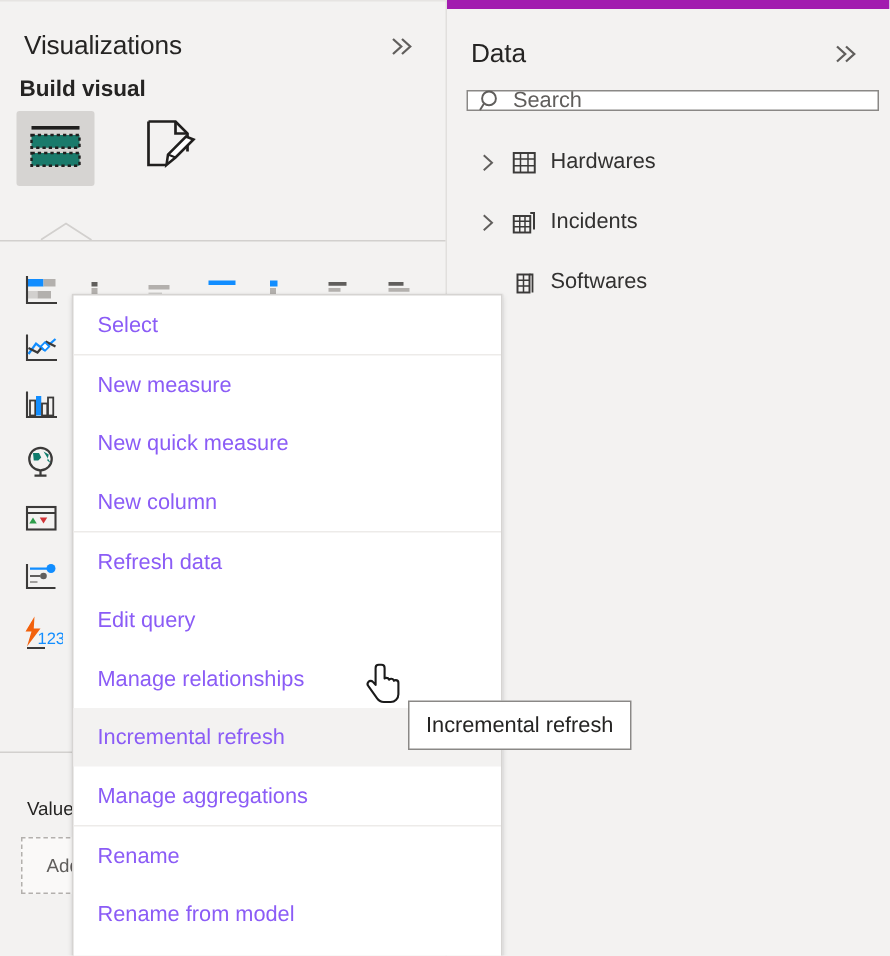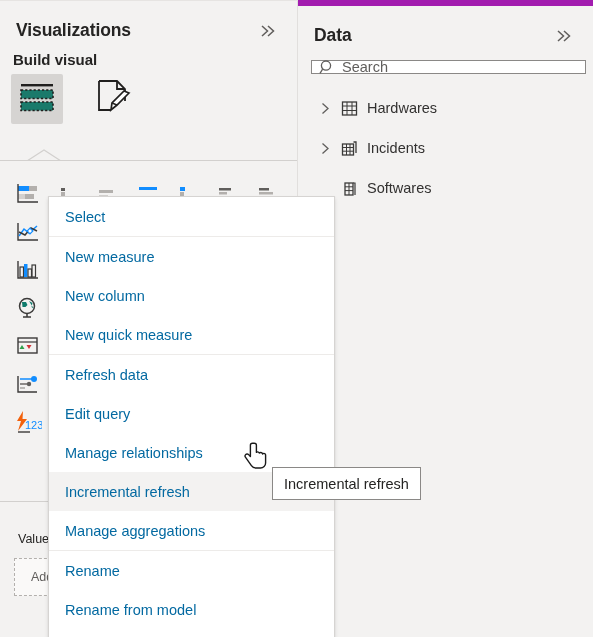--- a/index.html
+++ b/index.html
@@ -41,21 +41,21 @@
 
   .panel-header {
     display: flex;
     align-items: center;
     justify-content: space-between;
     padding: 19px 16px 0 16px;
     box-sizing: border-box;
   }
   .panel-title {
     font-size: 17.5px;
-    font-weight: bold;
+    font-weight: normal;
     color: #252423;
     letter-spacing: -0.1px;
   }
   .chev {
     color: #605e5c;
     font-size: 16px;
     line-height: 1;
     cursor: pointer;
     padding: 2px 4px;
     user-select: none;
@@ -223,21 +223,21 @@
     padding: 0;
     z-index: 50;
     box-sizing: border-box;
   }
   .mi {
     height: 39px;
     display: flex;
     align-items: center;
     padding-left: 16px;
     font-size: 14.5px;
-    color: #0369a1;
+    color: #8b5cf6;
     cursor: default;
     box-sizing: border-box;
     white-space: nowrap;
   }
   .mi.hovered { background: #f3f2f1; }
   .mi-sep {
     height: 1px;
     background: #edebe9;
     margin: 0;
   }
@@ -526,22 +526,22 @@
       </div>
 
     </div>
   </div>
 </div>
 
 <div id="ctx-menu">
   <div class="mi">Select</div>
   <div class="mi-sep"></div>
   <div class="mi">New measure</div>
+  <div class="mi">New quick measure</div>
   <div class="mi">New column</div>
-  <div class="mi">New quick measure</div>
   <div class="mi-sep"></div>
   <div class="mi">Refresh data</div>
   <div class="mi">Edit query</div>
   <div class="mi">Manage relationships</div>
   <div class="mi hovered">Incremental refresh</div>
   <div class="mi">Manage aggregations</div>
   <div class="mi-sep"></div>
   <div class="mi">Rename</div>
   <div class="mi">Rename from model</div>
   <div class="mi">Hide</div>

